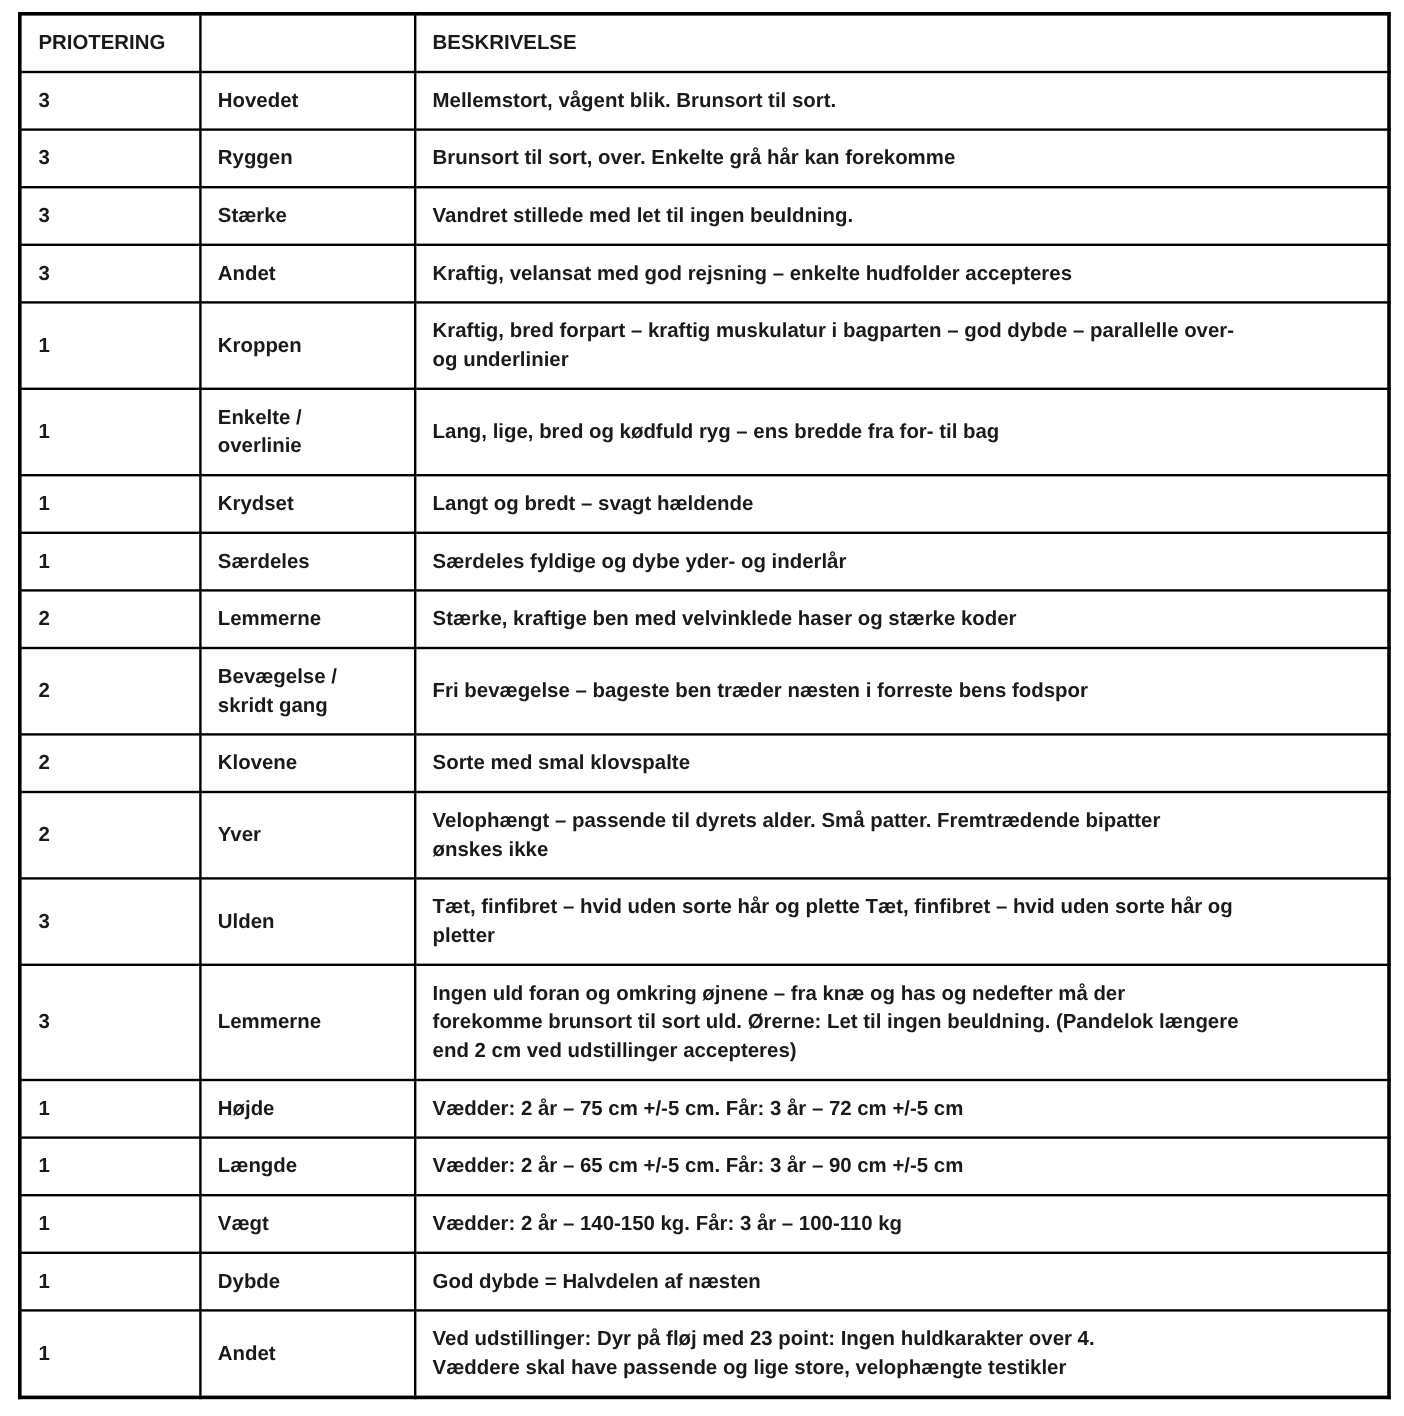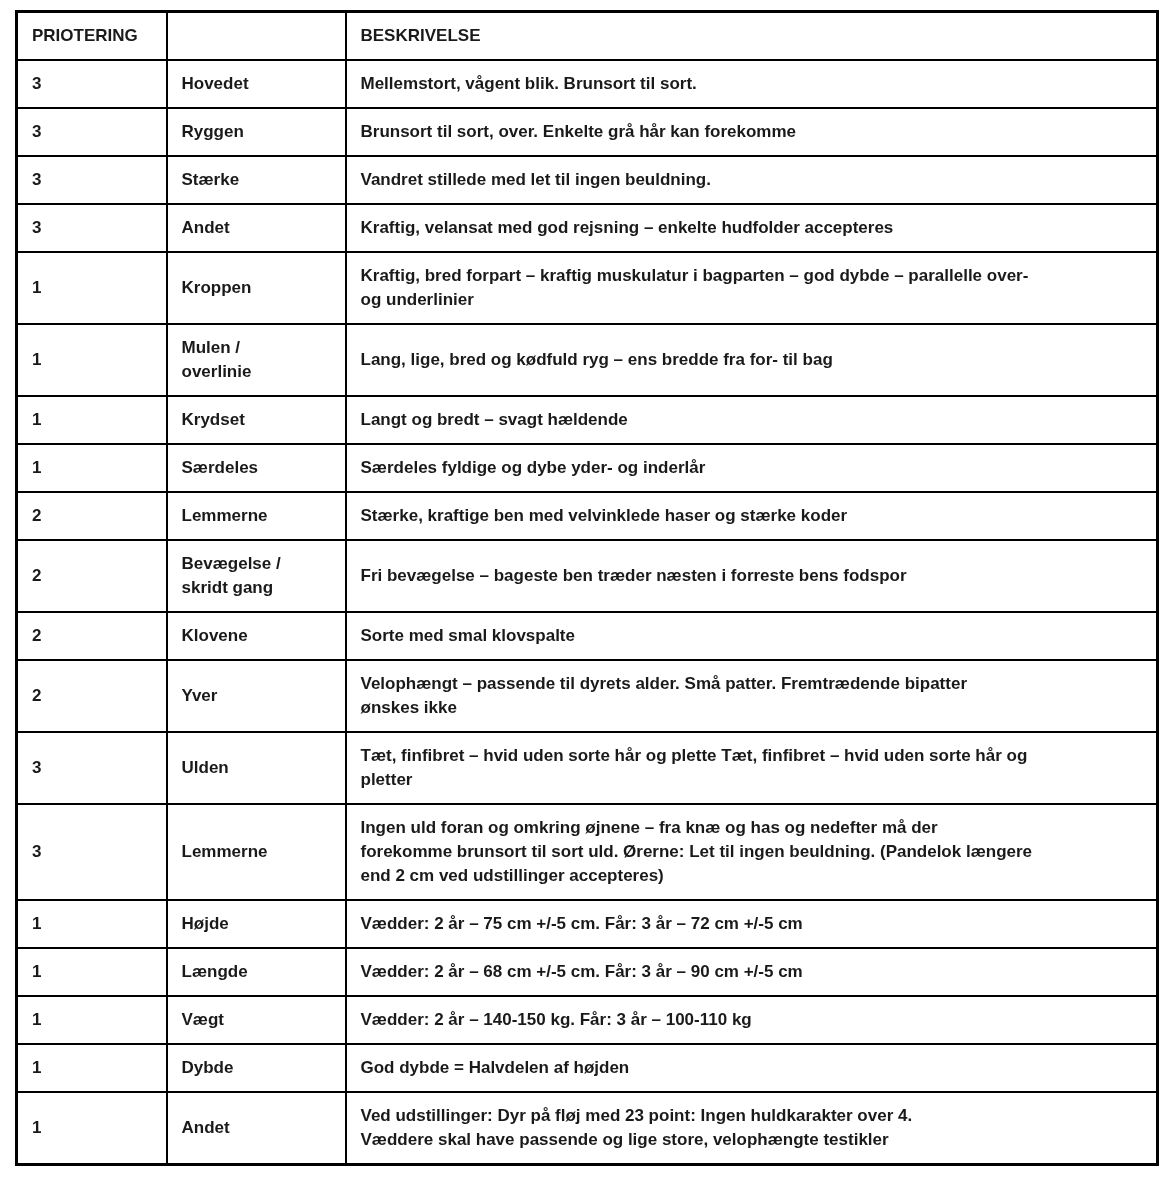--- a/index.html
+++ b/index.html
@@ -80,21 +80,21 @@
         <td>Kraftig, velansat med god rejsning – enkelte hudfolder accepteres</td>
       </tr>
       <tr>
         <td>1</td>
         <td>Kroppen</td>
         <td>Kraftig, bred forpart – kraftig muskulatur i bagparten – god dybde – parallelle over-
 og underlinier</td>
       </tr>
       <tr>
         <td>1</td>
-        <td>Mulen /
+        <td>Enkelte /
 overlinie</td>
         <td>Lang, lige, bred og kødfuld ryg – ens bredde fra for- til bag</td>
       </tr>
       <tr>
         <td>1</td>
         <td>Krydset</td>
         <td>Langt og bredt – svagt hældende</td>
       </tr>
       <tr>
         <td>1</td>
@@ -137,31 +137,31 @@
 end 2 cm ved udstillinger accepteres)</td>
       </tr>
       <tr>
         <td>1</td>
         <td>Højde</td>
         <td>Vædder: 2 år – 75 cm +/-5 cm. Får: 3 år – 72 cm +/-5 cm</td>
       </tr>
       <tr>
         <td>1</td>
         <td>Længde</td>
-        <td>Vædder: 2 år – 68 cm +/-5 cm. Får: 3 år – 90 cm +/-5 cm</td>
+        <td>Vædder: 2 år – 65 cm +/-5 cm. Får: 3 år – 90 cm +/-5 cm</td>
       </tr>
       <tr>
         <td>1</td>
         <td>Vægt</td>
         <td>Vædder: 2 år – 140-150 kg. Får: 3 år – 100-110 kg</td>
       </tr>
       <tr>
         <td>1</td>
         <td>Dybde</td>
-        <td>God dybde = Halvdelen af højden</td>
+        <td>God dybde = Halvdelen af næsten</td>
       </tr>
       <tr>
         <td>1</td>
         <td>Andet</td>
         <td>Ved udstillinger: Dyr på fløj med 23 point: Ingen huldkarakter over 4.
 Væddere skal have passende og lige store, velophængte testikler</td>
       </tr>
     </tbody>
   </table>
 </div>

